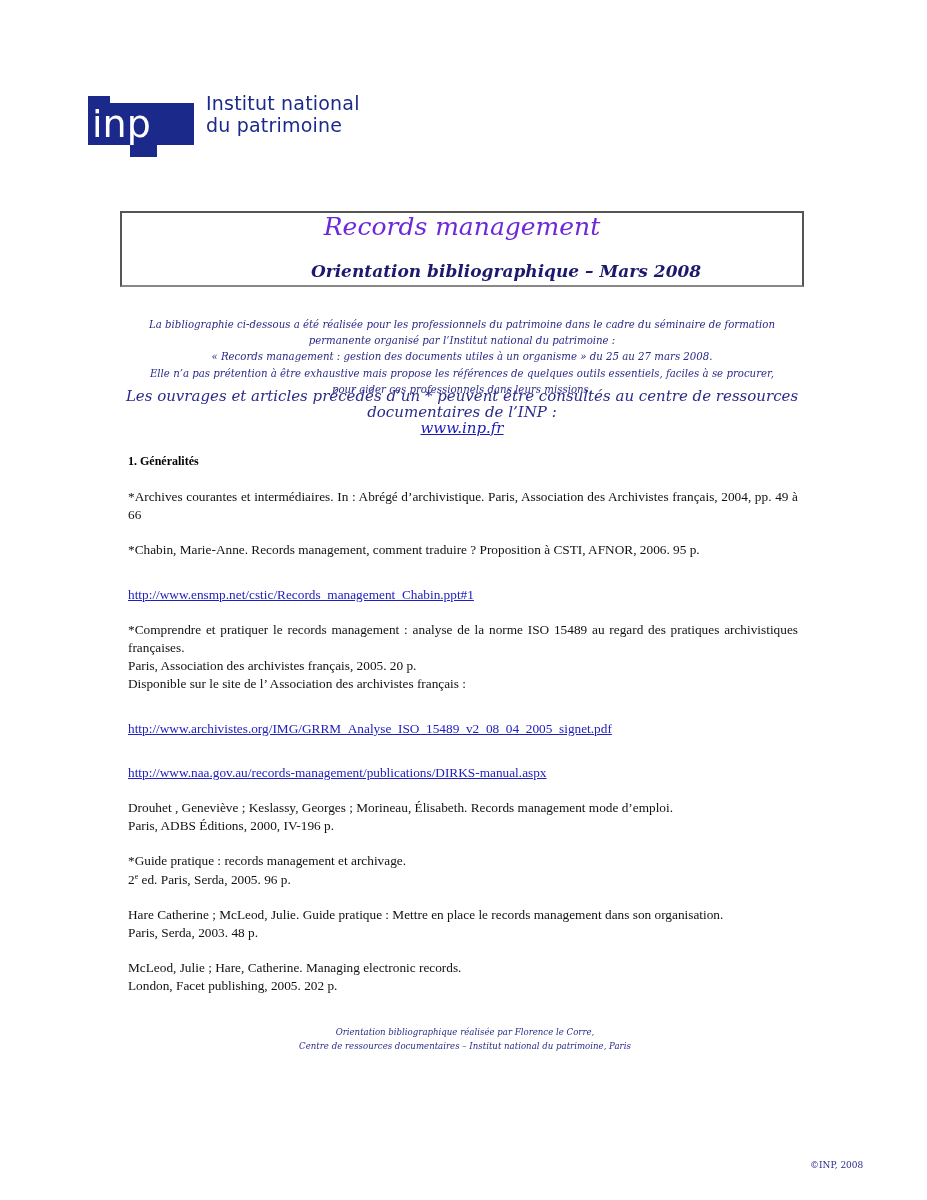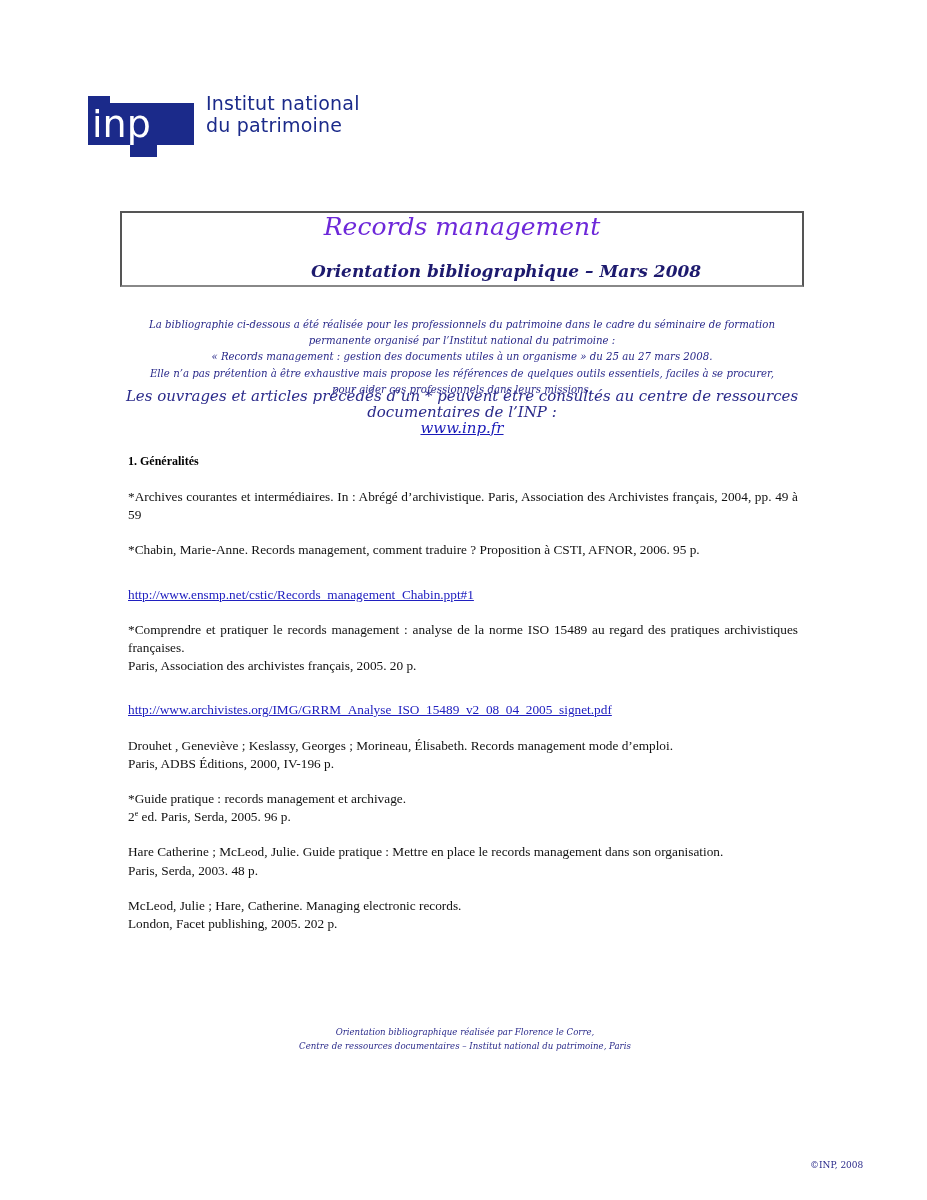--- a/index.html
+++ b/index.html
@@ -52,35 +52,37 @@
 
 <div class="abs note">
   <div>Les ouvrages et articles précédés d’un * peuvent être consultés au centre de ressources documentaires de l’INP :</div>
   <a class="link">www.inp.fr</a>
 </div>
 
 <div class="abs section-heading">1.  Généralités</div>
 
 <div class="abs refs">
   <div class="ref">
-    <span class="line justify">*Archives courantes et intermédiaires.  In : Abrégé d’archivistique. Paris, Association des Archivistes français, 2004, pp. 49 à 59</span>
+    <span class="line justify">*Archives courantes et intermédiaires.  In : Abrégé d’archivistique. Paris, Association des Archivistes français, 2004, pp. 49 à 66</span>
   </div>
 
   <div class="ref">
     <span class="line">*Chabin, Marie-Anne. Records management, comment traduire ? Proposition à CSTI, AFNOR, 2006. 95 p.</span>
     <a class="line link">http://www.ensmp.net/cstic/Records_management_Chabin.ppt#1</a>
   </div>
 
   <div class="ref">
     <span class="line justify">*Comprendre et pratiquer le records management : analyse de la norme ISO 15489 au regard des pratiques archivistiques françaises.</span>
     <span class="line">Paris, Association des archivistes français, 2005. 20 p.</span>
+    <span class="line">Disponible sur le site de l’ Association des archivistes français :</span>
     <a class="line link">http://www.archivistes.org/IMG/GRRM_Analyse_ISO_15489_v2_08_04_2005_signet.pdf</a>
   </div>
 
   <div class="ref">
+    <a class="line link">http://www.naa.gov.au/records-management/publications/DIRKS-manual.aspx</a>
   </div>
 
   <div class="ref">
     <span class="line">Drouhet , Geneviève ;  Keslassy, Georges ; Morineau, Élisabeth. Records management mode d’emploi.</span>
     <span class="line">Paris, ADBS Éditions, 2000, IV-196 p.</span>
   </div>
 
   <div class="ref">
     <span class="line">*Guide pratique : records management et archivage.</span>
     <span class="line"><span>2</span><sup>e</sup><span> ed. Paris, Serda, 2005. 96 p.</span></span>

